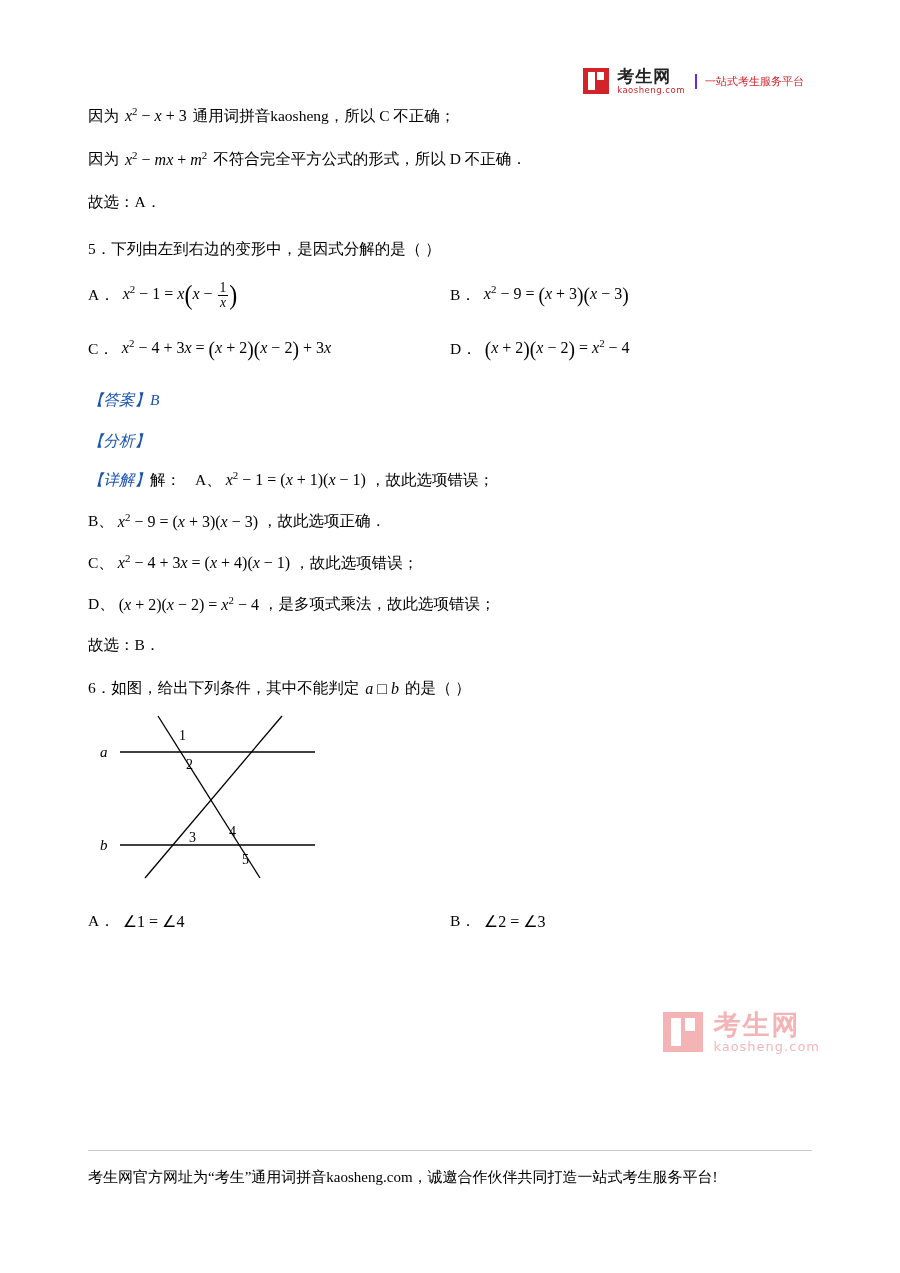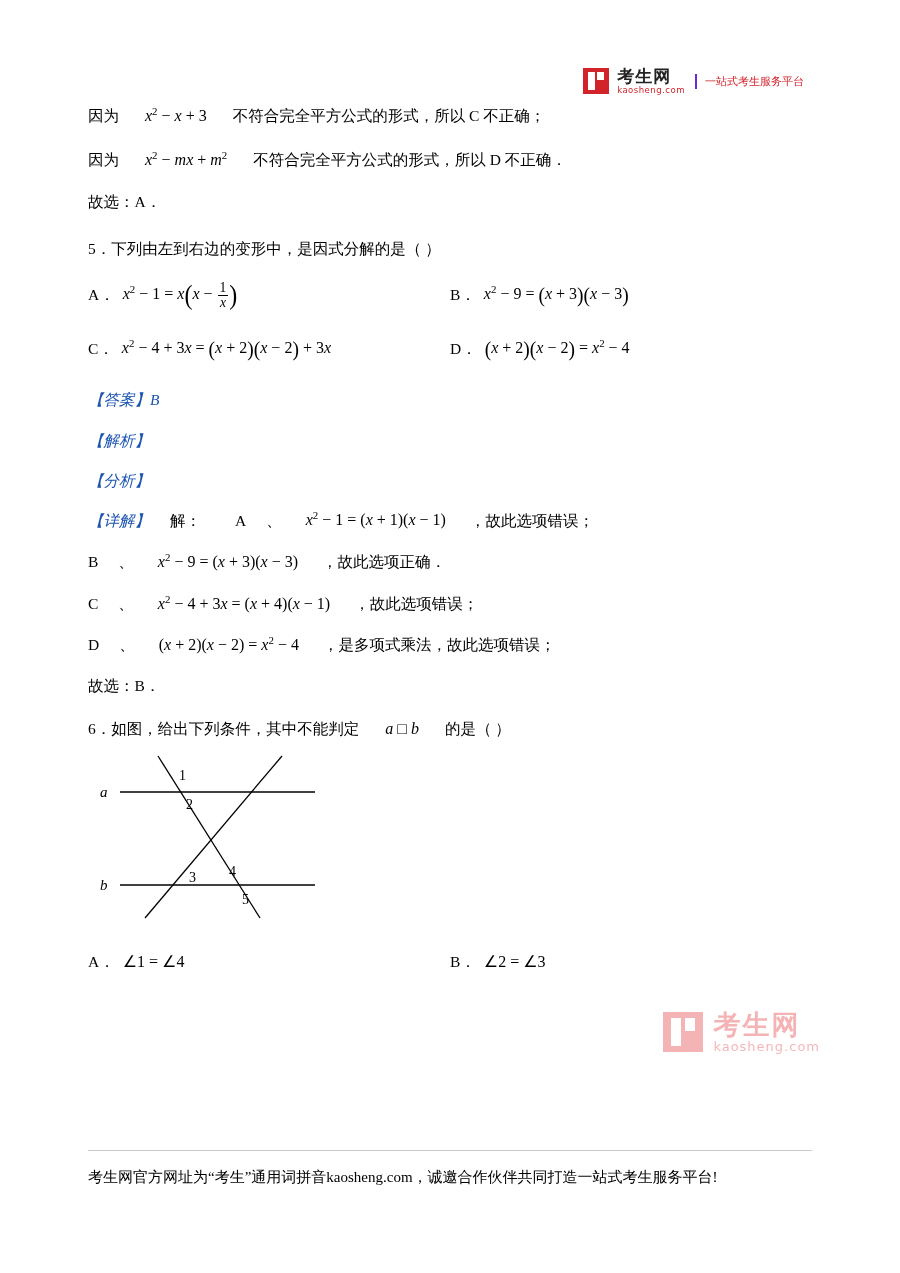--- a/index.html
+++ b/index.html
@@ -33,21 +33,21 @@
   .logo-slogan{
     font-size:11px;color:#d2232a;font-family:"DejaVu Sans", sans-serif;
     border-left:2px solid #6d28d9;padding-left:8px;margin-left:2px;
   }
 
   
   .body{
     position:absolute;left:88px;top:104px;width:724px;
     font-size:15.5px;line-height:1.45;
   }
-  .line{margin-bottom:20px;display:flex;align-items:flex-end;flex-wrap:nowrap;gap:20px;}
+  .line{margin-bottom:20px;display:flex;align-items:center;flex-wrap:nowrap;}
   .line.wrap{flex-wrap:wrap;}
   .zh{font-family:"Liberation Serif", serif;font-size:15.5px;}
   .lat{font-family:"Liberation Serif", serif;}
 
   
   .m{font-family:"Liberation Serif", serif;font-style:italic;font-size:16px;white-space:nowrap;}
   .m .op, .m .num, .m .pr{font-style:normal;}
   sup.en{font-size:.68em;vertical-align:super;font-style:normal;}
   .frac{display:inline-block;vertical-align:middle;text-align:center;font-size:.85em;line-height:1.05;margin:0 1px;}
   .frac .n{display:block;border-bottom:1px solid #000;padding:0 2px;}
@@ -101,21 +101,21 @@
     <div class="logo-slogan">一站式考生服务平台</div>
   </div>
 
   <div class="body">
 
     <div class="line">
       <span class="zh">因为</span>
       <span class="m" style="margin:0 6px;">
         <span class="lat">x</span><sup class="en">2</sup><span class="op"> − </span><span class="lat">x</span><span class="op"> + </span><span class="num">3</span>
       </span>
-      <span class="zh">不符合完全平方公式的形式，所以 C 不正确；</span>
+      <span class="zh">通用词拼音kaosheng，所以 C 不正确；</span>
     </div>
 
     <div class="line">
       <span class="zh">因为</span>
       <span class="m" style="margin:0 6px;">
         <span class="lat">x</span><sup class="en">2</sup><span class="op"> − </span><span class="lat">mx</span><span class="op"> + </span><span class="lat">m</span><sup class="en">2</sup>
       </span>
       <span class="zh">不符合完全平方公式的形式，所以 D 不正确．</span>
     </div>
 
@@ -154,23 +154,20 @@
         <span class="m">
           <span class="paren">(</span><span class="lat">x</span><span class="op"> + </span><span class="num">2</span><span class="paren">)</span><span class="paren">(</span><span class="lat">x</span><span class="op"> − </span><span class="num">2</span><span class="paren">)</span><span class="op"> = </span><span class="lat">x</span><sup class="en">2</sup><span class="op"> − </span><span class="num">4</span>
         </span>
       </div>
     </div>
 
     <div class="line" style="margin-bottom:18px;">
       <span class="ans">【答案】B</span>
     </div>
 
-    <div class="line" style="margin-bottom:18px;">
-      <span class="ans">【解析】</span>
-    </div>
 
     <div class="line wrap" style="margin-bottom:16px;">
       <span class="ans">【分析】</span>
     </div>
 
     <div class="line" style="margin-bottom:18px;">
       <span class="ans">【详解】</span>
       <span class="zh">解：</span>
       <span class="zh" style="margin-left:14px;">A</span>
       <span class="zh">、</span>

